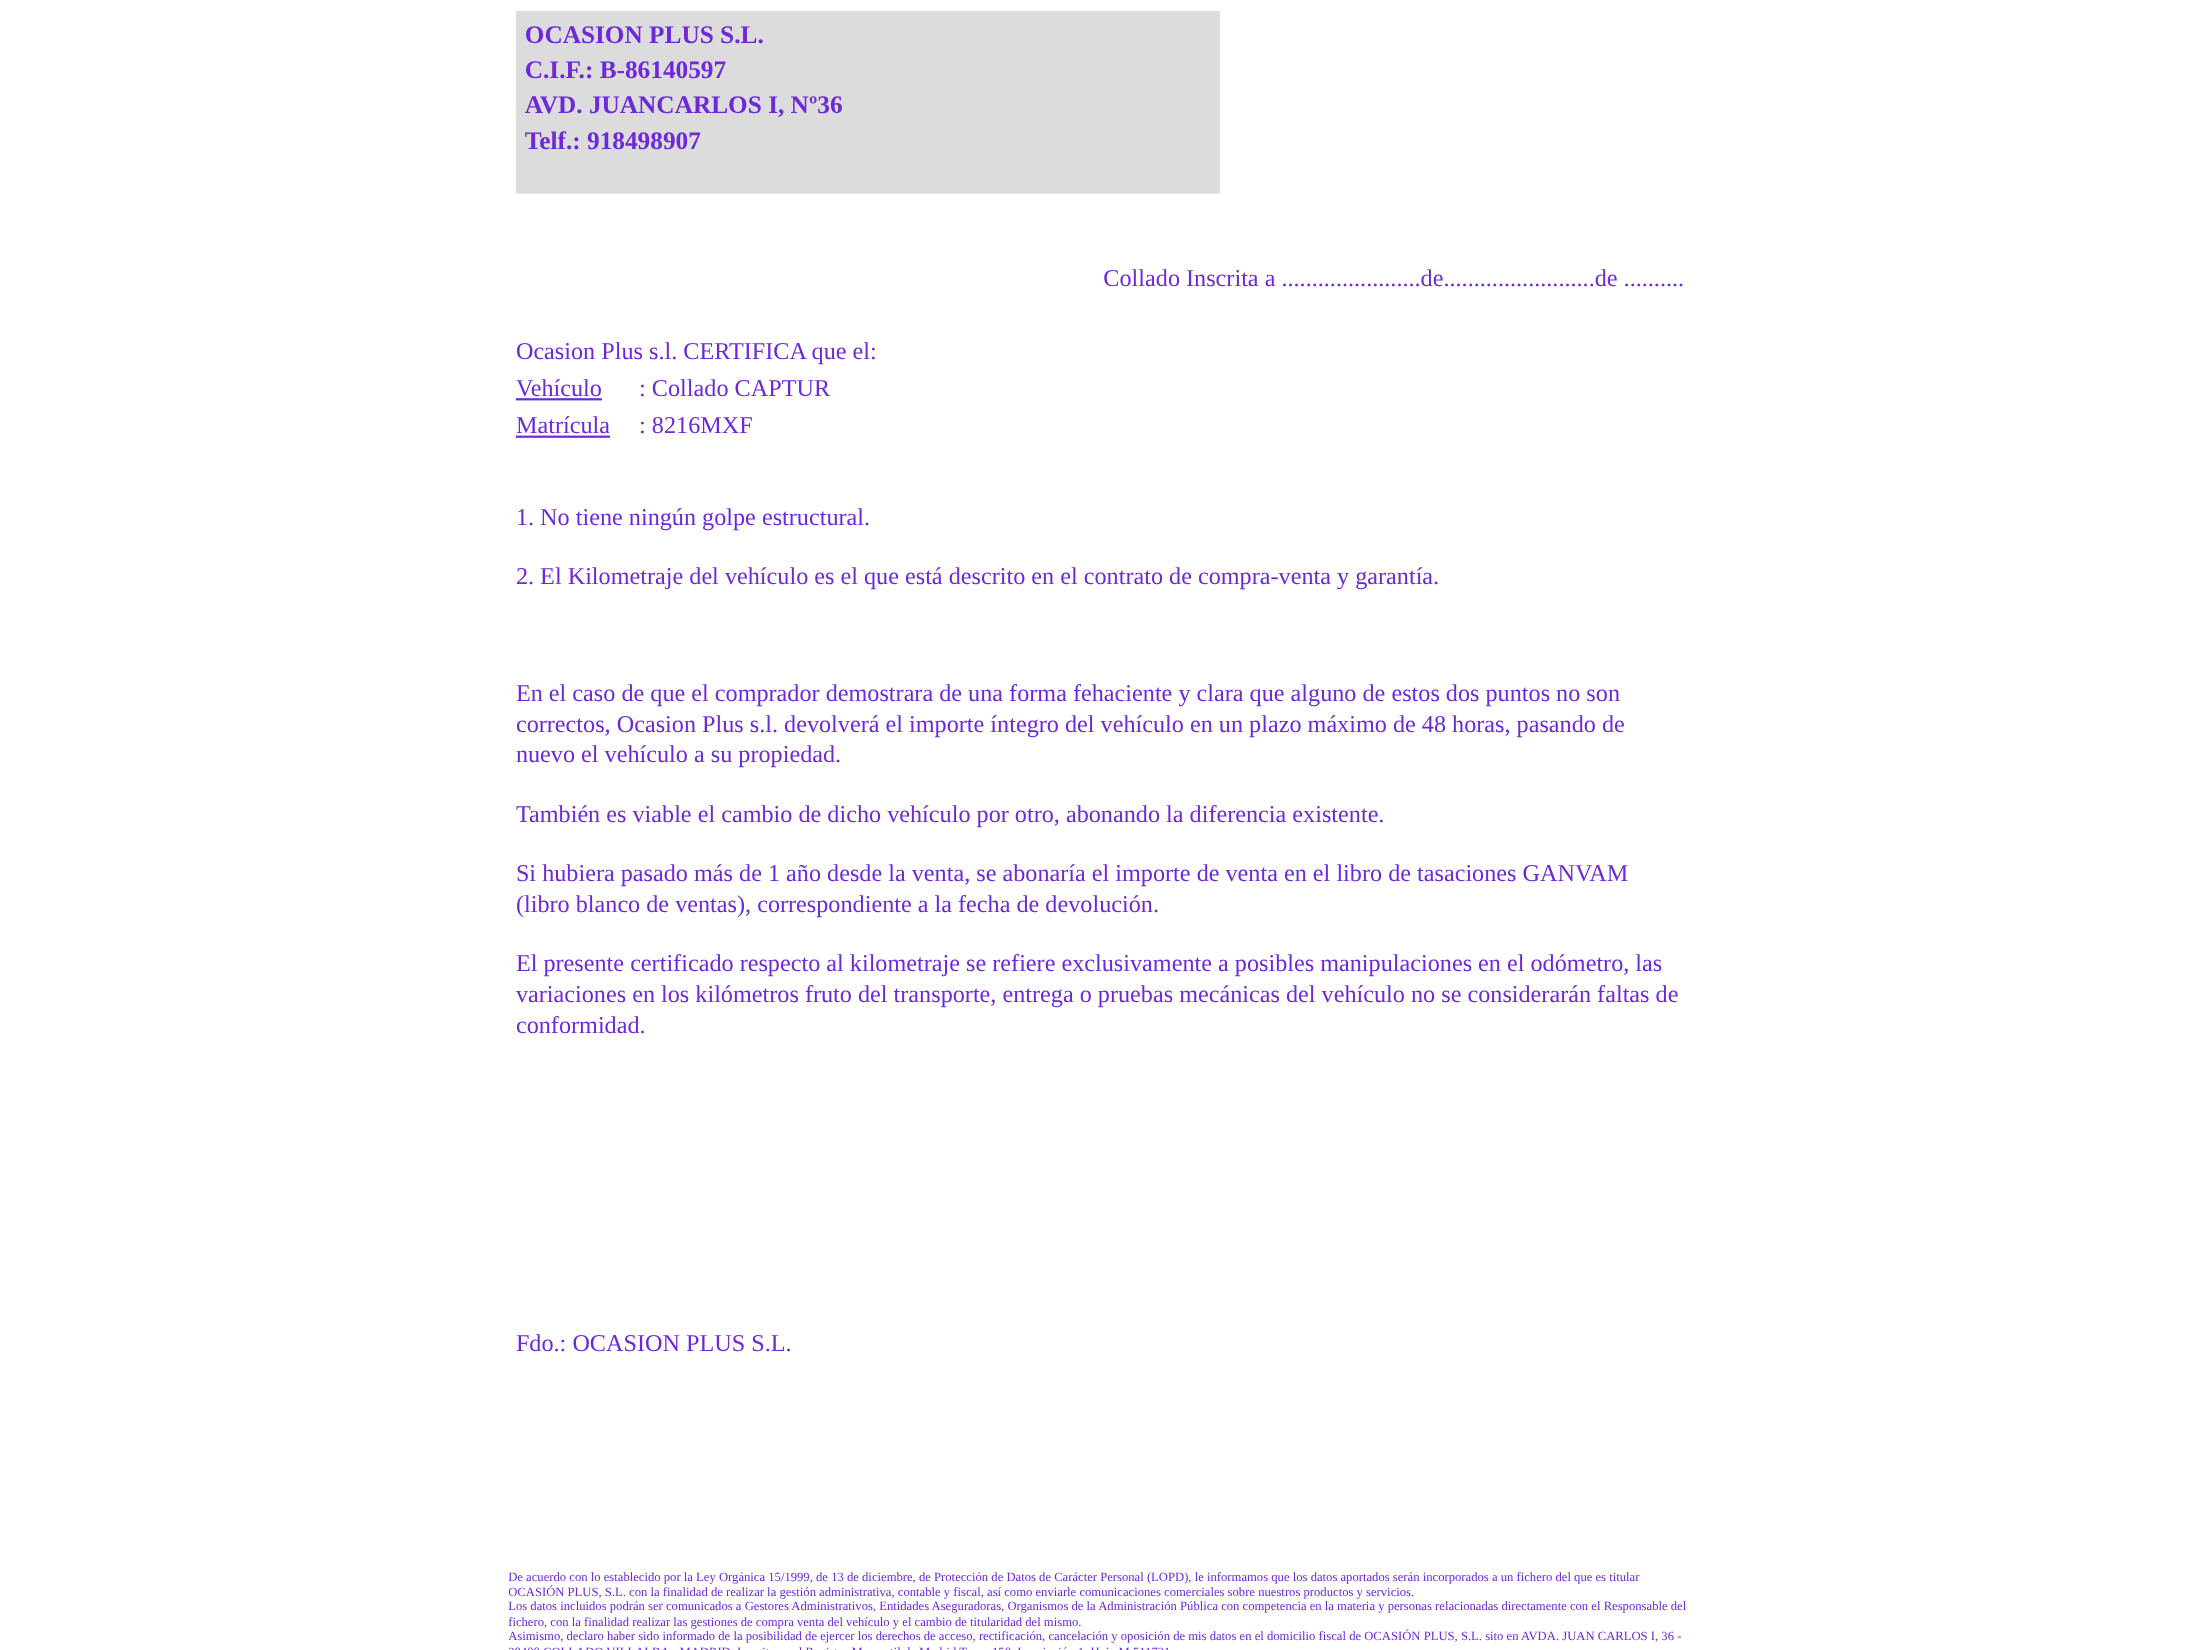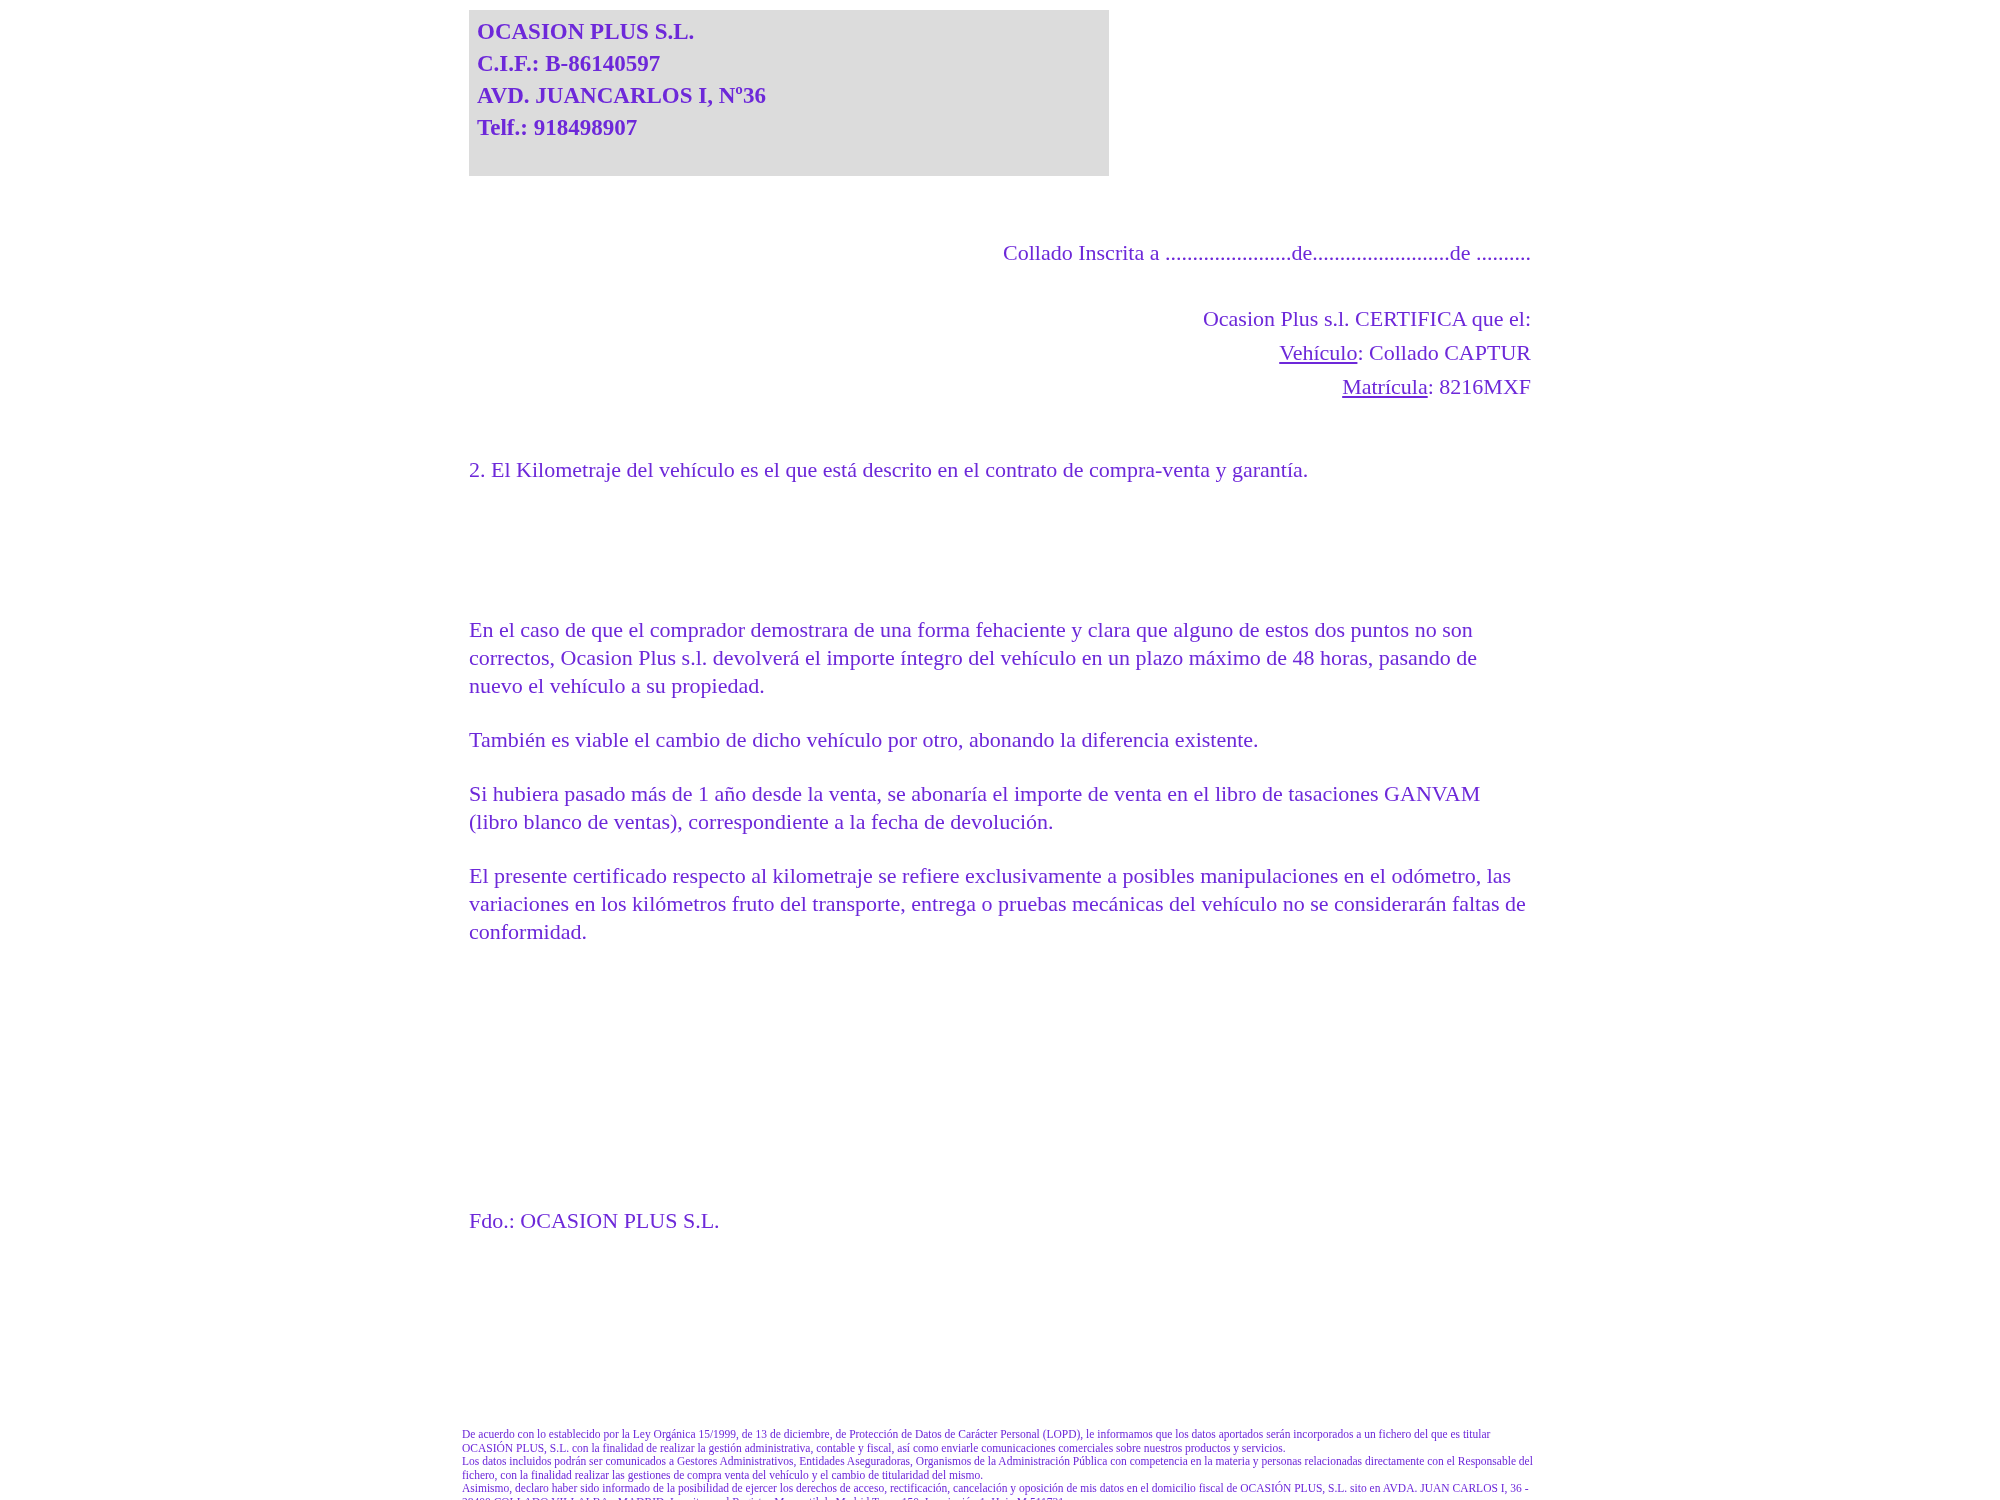--- a/index.html
+++ b/index.html
@@ -37,21 +37,20 @@
     text-align: right;
     white-space: nowrap;
   }
   .certify-block {
     position: absolute;
     left: 469px;
     top: 302px;
     width: 1062px;
     font-size: 22px;
     line-height: 34px;
-    text-align: right;
   }
   .certify-block .label {
     display: inline-block;
     width: 112px;
   }
   .u { text-decoration: underline; }
   .points-block {
     position: absolute;
     left: 469px;
     top: 456px;
@@ -103,20 +102,21 @@
     <div class="line">Ocasion Plus s.l. CERTIFICA que el:</div>
     <div class="line">
       <span class="label"><span class="u">Vehículo</span></span><span>: Collado CAPTUR</span>
     </div>
     <div class="line">
       <span class="label"><span class="u">Matrícula</span></span><span>: 8216MXF</span>
     </div>
   </div>
 
   <div class="points-block">
+    <p>1. No tiene ningún golpe estructural.</p>
     <p>2. El Kilometraje del vehículo es el que está descrito en el contrato de compra-venta y garantía.</p>
   </div>
 
   <div class="paragraphs-block">
     <p>En el caso de que el comprador demostrara de una forma fehaciente y clara que alguno de estos dos puntos no son correctos, Ocasion Plus s.l. devolverá el importe íntegro del vehículo en un plazo máximo de 48 horas, pasando de nuevo el vehículo a su propiedad.</p>
     <p>También es viable el cambio de dicho vehículo por otro, abonando la diferencia existente.</p>
     <p>Si hubiera pasado más de 1 año desde la venta, se abonaría el importe de venta en el libro de tasaciones GANVAM (libro blanco de ventas), correspondiente a la fecha de devolución.</p>
     <p>El presente certificado respecto al kilometraje se refiere exclusivamente a posibles manipulaciones en el odómetro, las variaciones en los kilómetros fruto del transporte, entrega o pruebas mecánicas del vehículo no se considerarán faltas de conformidad.</p>
   </div>
 

